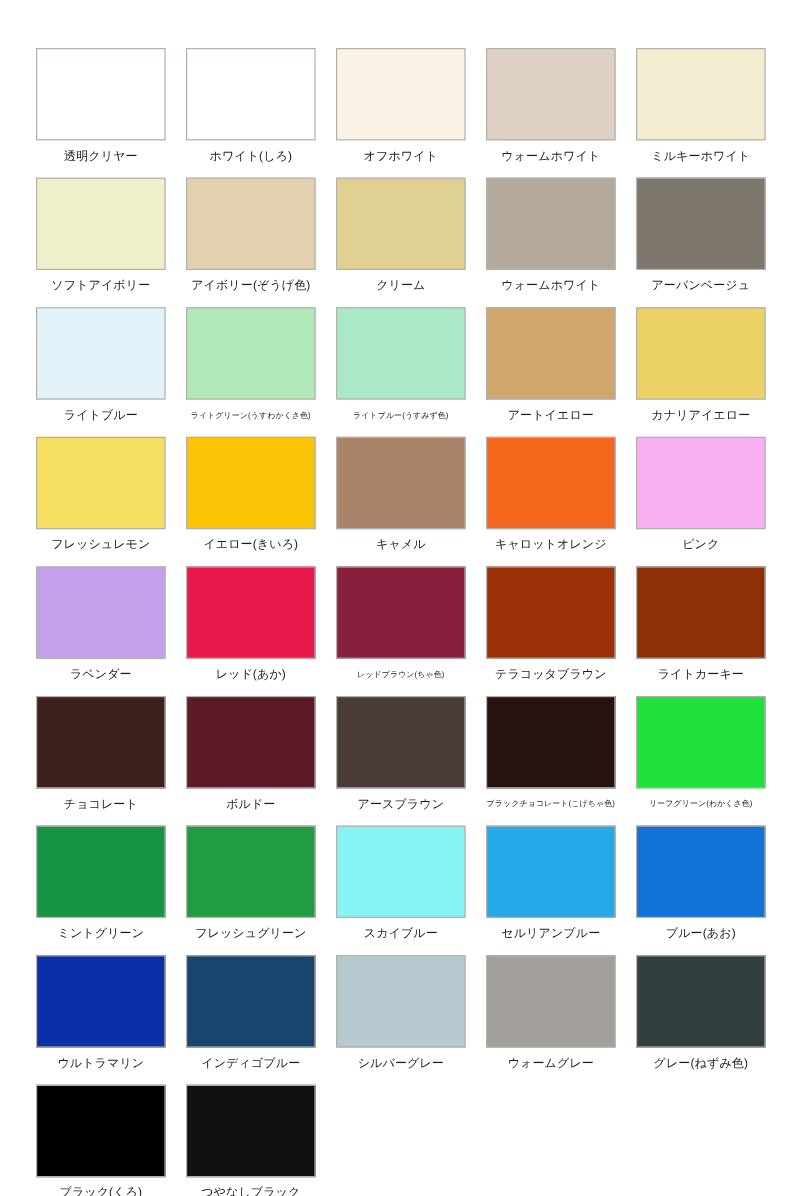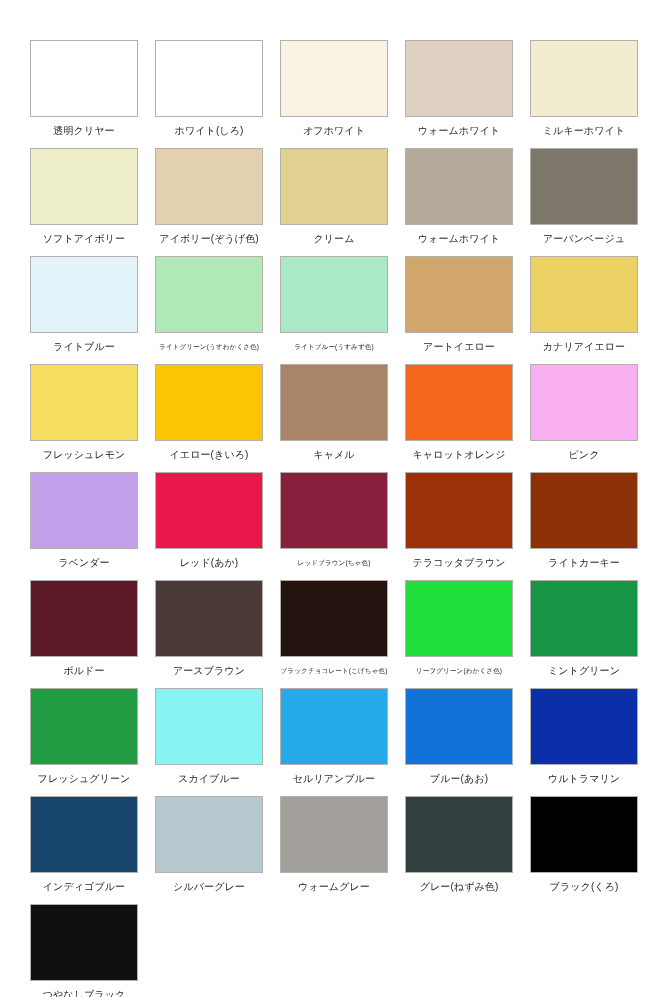--- a/index.html
+++ b/index.html
@@ -153,20 +153,24 @@
       </div>
       <div class="swatch-cell">
         <div class="swatch-chip" style="background-color: rgb(155, 49, 8);"></div>
         <div class="swatch-label">テラコッタブラウン</div>
       </div>
       <div class="swatch-cell">
         <div class="swatch-chip" style="background-color: rgb(140, 48, 7);"></div>
         <div class="swatch-label">ライトカーキー</div>
       </div>
       <div class="swatch-cell">
+        <div class="swatch-chip" style="background-color: rgb(62, 32, 26);"></div>
+        <div class="swatch-label">チョコレート</div>
+      </div>
+      <div class="swatch-cell">
         <div class="swatch-chip" style="background-color: rgb(92, 26, 40);"></div>
         <div class="swatch-label">ボルドー</div>
       </div>
       <div class="swatch-cell">
         <div class="swatch-chip" style="background-color: rgb(74, 58, 56);"></div>
         <div class="swatch-label">アースブラウン</div>
       </div>
       <div class="swatch-cell">
         <div class="swatch-chip" style="background-color: rgb(37, 19, 16);"></div>
         <div class="swatch-label small">ブラックチョコレート(こげちゃ色)</div>

